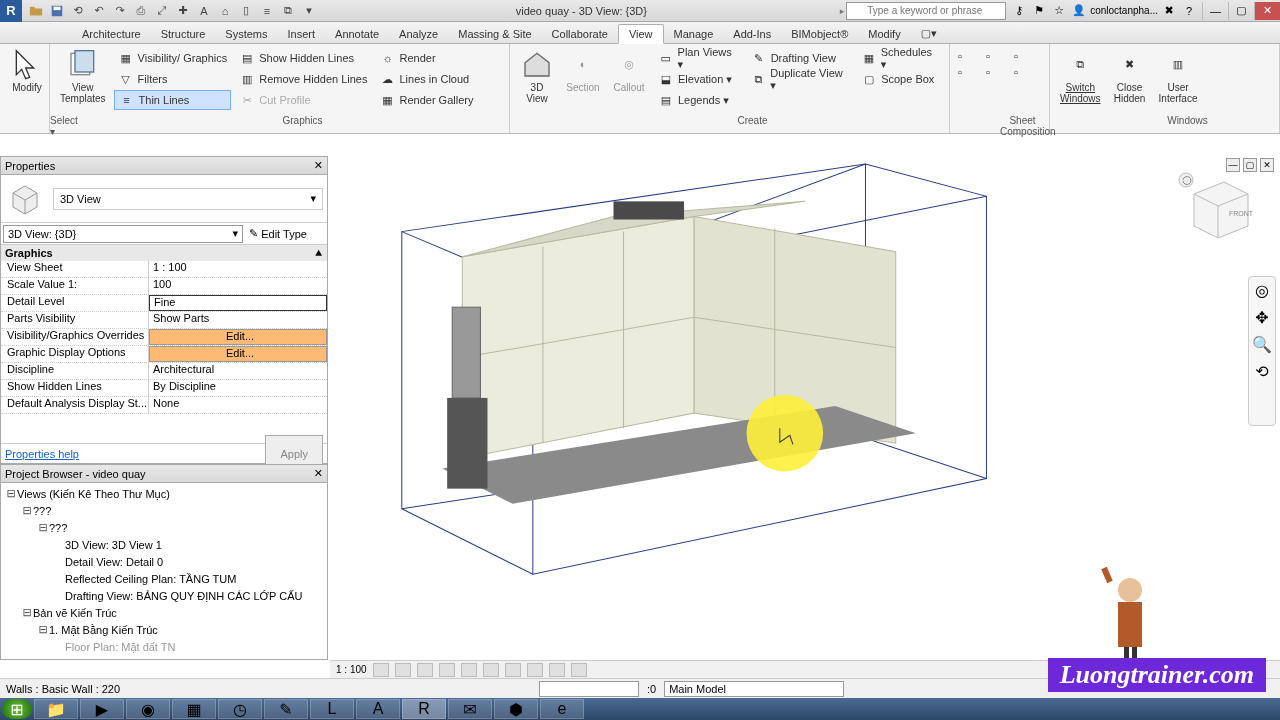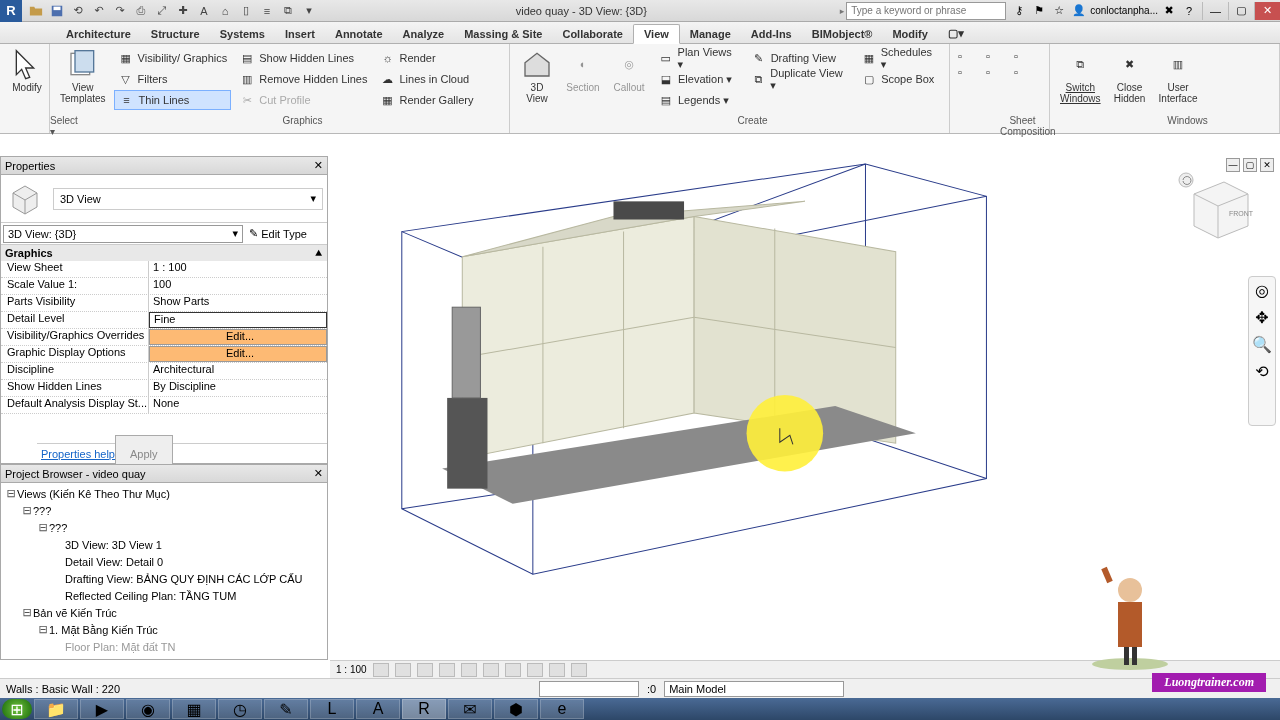--- a/index.html
+++ b/index.html
@@ -4,30 +4,30 @@
 <style>
 * { box-sizing: border-box; margin: 0; padding: 0; font-family: "Segoe UI", Tahoma, sans-serif; }
 body { width: 1280px; height: 720px; overflow: hidden; background: #fff; position: relative; }
 
 
 .titlebar { height: 22px; background: linear-gradient(#e8e8e8,#d8d8d8); display: flex; align-items: center; border-bottom: 1px solid #aaa; font-size: 11px; }
 .titlebar .qat { display: flex; align-items: center; gap: 1px; padding: 0 4px; }
 .titlebar .qat .qbtn { width: 20px; height: 18px; display:flex;align-items:center;justify-content:center; color:#444; }
 .titlebar .qat .qbtn svg{width:14px;height:14px;}
 .titlebar .title { flex:1; text-align:center; color:#333; }
-.titlebar .search { width:160px; height:18px; border:1px solid #999; background:#fff; font-size:10px; padding:0 4px; color:#888; }
+.titlebar .search { width:160px; height:18px; border:1px solid #999; background:#fff; font-size:10px; padding:0 20px; color:#888; }
 .titlebar .rightbtns { display:flex; align-items:center; gap:2px; padding:0 4px;}
 .titlebar .rightbtns .rb{width:18px;height:16px;display:flex;align-items:center;justify-content:center;}
 .winbtns{display:flex;}
 .winbtns div{width:26px;height:18px;display:flex;align-items:center;justify-content:center;border-left:1px solid #bbb;}
 .winbtns .close{background:#c75050;color:#fff;}
 .rlogo{width:22px;height:22px;background:#2a5b9c;color:#fff;display:flex;align-items:center;justify-content:center;font-weight:bold;font-size:13px;}
 
 
-.ribtabs{height:22px;background:linear-gradient(#f4f4f4,#e4e4e4);display:flex;align-items:flex-end;padding-left:56px;font-size:11px;border-bottom:1px solid #b0b0b0;font-weight:bold;}
+.ribtabs{height:22px;background:linear-gradient(#f4f4f4,#e4e4e4);display:flex;align-items:flex-end;padding-left:72px;font-size:11px;border-bottom:1px solid #b0b0b0;}
 .ribtabs .tab{padding:3px 10px;color:#333;cursor:default;}
 .ribtabs .tab.active{background:#fff;border:1px solid #b0b0b0;border-bottom:1px solid #fff;margin-bottom:-1px;border-radius:2px 2px 0 0;}
 
 
 .ribbon{height:90px;background:#f5f5f5;display:flex;border-bottom:1px solid #b8b8b8;font-size:11px;color:#333;}
 .panel{border-right:1px solid #ccc;display:flex;flex-direction:column;padding:2px 4px;}
 .panel .body{flex:1;display:flex;align-items:flex-start;}
 .panel .caption{height:16px;text-align:center;color:#555;font-size:10px;position:relative;margin-left:46px;}
 .bigbtn{display:flex;flex-direction:column;align-items:center;padding:2px 6px;gap:2px;min-width:46px;}
 .bigbtn .ic{width:32px;height:32px;display:flex;align-items:center;justify-content:center;}
@@ -47,21 +47,21 @@
 .instrow{height:22px;display:flex;align-items:center;border-bottom:1px solid #ccc;}
 .instrow .combo{border:1px solid #999;height:18px;flex:0 0 240px;margin:2px;display:flex;align-items:center;justify-content:space-between;padding:0 4px;}
 .instrow .edittype{display:flex;align-items:center;gap:3px;padding:0 4px;}
 .catrow{height:16px;background:#e8e8e8;display:flex;align-items:center;justify-content:space-between;padding:0 4px;font-weight:bold;}
 .pgrid{}
 .prow{display:flex;height:17px;border-bottom:1px dotted #ccc;}
 .prow .pk{width:148px;padding-left:6px;border-right:1px solid #ccc;overflow:hidden;white-space:nowrap;}
 .prow .pv{flex:1;padding-left:4px;overflow:hidden;white-space:nowrap;}
 .prow .pv.hl{border:1px solid #333;}
 .prow .pv.btn{background:#fdba74;text-align:center;border:1px solid #999;}
-.propsfoot{position:absolute;bottom:0;left:0;right:0;height:20px;display:flex;align-items:center;justify-content:flex-start;padding:0 4px;border-top:1px solid #ccc;margin-left:36px;}
+.propsfoot{position:absolute;bottom:0;left:0;right:0;height:20px;display:flex;align-items:center;justify-content:space-between;padding:0 4px;border-top:1px solid #ccc;}
 .propsfoot a{color:#1464c8;text-decoration:underline;}
 .applybtn{border:1px solid #aaa;background:#eee;padding:12px 14px;color:#888;}
 
 
 .pbrowser{position:absolute;left:0;top:464px;width:328px;height:196px;border:1px solid #a9a9a9;background:#fff;font-size:11px;}
 .pbrowser .hdr{height:18px;background:linear-gradient(#e8e8e8,#d8d8d8);display:flex;align-items:center;padding:0 4px;justify-content:space-between;border-bottom:1px solid #aaa;}
 .tree{padding:2px 4px;overflow:hidden;}
 .tnode{display:flex;align-items:center;height:17px;white-space:nowrap;}
 .tw{display:inline-block;width:12px;text-align:center;color:#555;}
 
@@ -81,21 +81,21 @@
 .status{position:absolute;left:0;right:0;bottom:22px;height:20px;background:#f0f0f0;border-top:1px solid #ccc;display:flex;align-items:center;font-size:11px;padding:0 6px;justify-content:space-between;}
 .status .mid{display:flex;align-items:center;gap:4px;}
 .status .combo{border:1px solid #999;height:16px;background:#fff;padding:0 4px;display:flex;align-items:center;min-width:100px;}
 
 
 .taskbar{position:absolute;left:0;right:0;bottom:0;height:22px;background:linear-gradient(#4a6a95,#2d4768);display:flex;align-items:center;padding:0 2px;gap:2px;}
 .taskbar .start{width:30px;height:20px;border-radius:10px;background:radial-gradient(circle,#6fc13e,#1a6b0a);display:flex;align-items:center;justify-content:center;color:#fff;}
 .taskbar .tbtn{width:44px;height:20px;background:rgba(255,255,255,0.15);border:1px solid rgba(255,255,255,0.2);display:flex;align-items:center;justify-content:center;}
 
 
-.watermark{position:absolute;right:14px;bottom:28px;background:#a21caf;color:#fff;font-weight:bold;font-style:italic;font-size:12px;padding:2px 12px;font-family:Georgia,serif;}
+.watermark{position:absolute;right:14px;bottom:28px;background:#6d28d9;color:#fff;font-weight:bold;font-style:italic;font-size:26px;padding:2px 12px;font-family:Georgia,serif;}
 .person{position:absolute;right:110px;bottom:48px;width:80px;height:120px;}
 
 .xbtn{cursor:default;}
 </style>
 </head>
 <body>
 
 <div class="titlebar">
   <div class="rlogo">R</div>
   <div class="qat">
@@ -359,26 +359,26 @@
   <div class="pgrid" id="pgrid">
       <div class="prow">
         <div class="pk">View Sheet</div>
         <div class="pv">1 : 100</div>
       </div>
       <div class="prow">
         <div class="pk">Scale Value    1:</div>
         <div class="pv">100</div>
       </div>
       <div class="prow">
+        <div class="pk">Detail Level</div>
+        <div class="pv hl">Fine</div>
+      </div>
+      <div class="prow">
         <div class="pk">Parts Visibility</div>
         <div class="pv">Show Parts</div>
-      </div>
-      <div class="prow">
-        <div class="pk">Detail Level</div>
-        <div class="pv hl">Fine</div>
       </div>
       <div class="prow">
         <div class="pk">Visibility/Graphics Overrides</div>
         <div class="pv btn">Edit...</div>
       </div>
       <div class="prow">
         <div class="pk">Graphic Display Options</div>
         <div class="pv btn">Edit...</div>
       </div>
       <div class="prow">
@@ -418,24 +418,24 @@
         <span class="tw">⊟</span>
         <span>???</span>
       </div>
     <div class="tnode" style="padding-left:60px;">
         <span>3D View: 3D View 1</span>
       </div>
     <div class="tnode" style="padding-left:60px;">
         <span>Detail View: Detail 0</span>
       </div>
     <div class="tnode" style="padding-left:60px;">
+        <span>Reflected Ceiling Plan: TẦNG TUM</span>
+      </div>
+    <div class="tnode" style="padding-left:60px;">
         <span>Drafting View: BẢNG QUY ĐỊNH CÁC LỚP CẤU</span>
-      </div>
-    <div class="tnode" style="padding-left:60px;">
-        <span>Reflected Ceiling Plan: TẦNG TUM</span>
       </div>
     <div class="tnode" style="padding-left:16px;">
         <span class="tw">⊟</span>
         <span>Bản vẽ Kiến Trúc</span>
       </div>
     <div class="tnode" style="padding-left:32px;">
         <span class="tw">⊟</span>
         <span>1. Mặt Bằng Kiến Trúc</span>
       </div>
     <div class="tnode" style="padding-left:60px;color:#999;">

